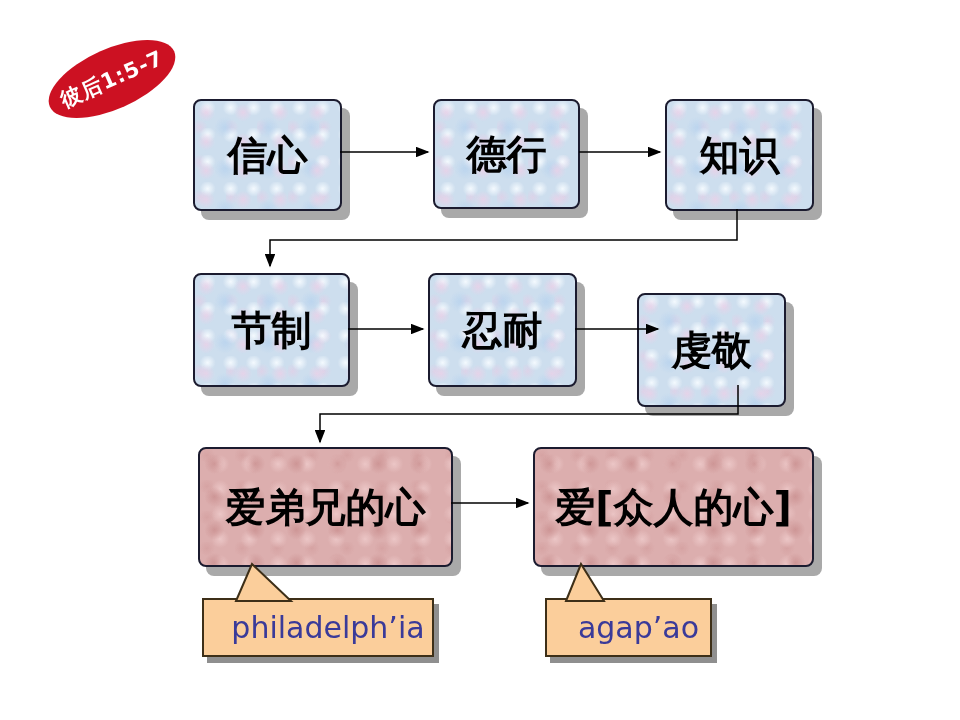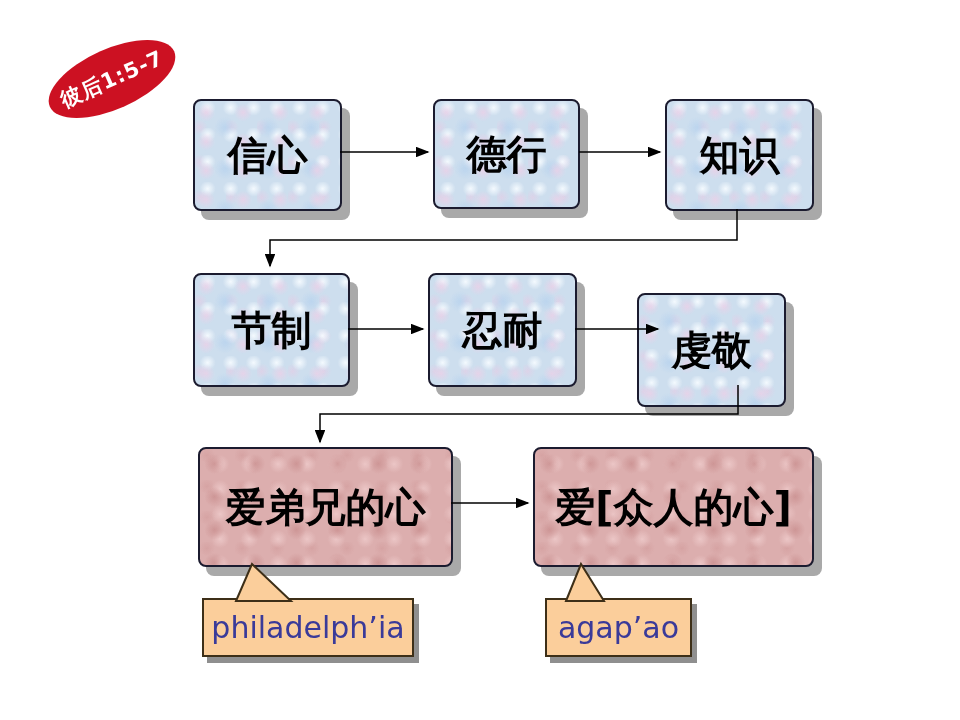--- a/index.html
+++ b/index.html
@@ -52,20 +52,21 @@
   #n-godliness    {left:637px;top:273px;width:145px;height:110px;margin-top:20px;}
   #n-brotherlylove{left:198px;top:447px;width:251px;height:116px;}
   #n-loveforall   {left:533px;top:447px;width:277px;height:116px;}
   
   .callout{
     position:absolute;z-index:2;
     background:#fbce9b;border:2px solid #3d2f18;
     display:flex;align-items:center;justify-content:center;
     font-size:30px;color:#3a3a99;white-space:nowrap;
     box-shadow:5px 6px 0 #8f8f8f;
+    padding-left:20px;
   }
   #c-phil{left:202px;top:598px;width:208px;height:55px;}
   #c-agap{left:545px;top:598px;width:143px;height:55px;}
   
   svg.overlay{position:absolute;left:0;top:0;z-index:5;pointer-events:none;}
   svg.overlay line, svg.overlay path.conn{stroke:#000;stroke-width:1.5;fill:none;}
   svg.overlay path.tail{fill:#fbce9b;stroke:#3d2f18;stroke-width:2;}
 </style>
 </head>
 <body>

